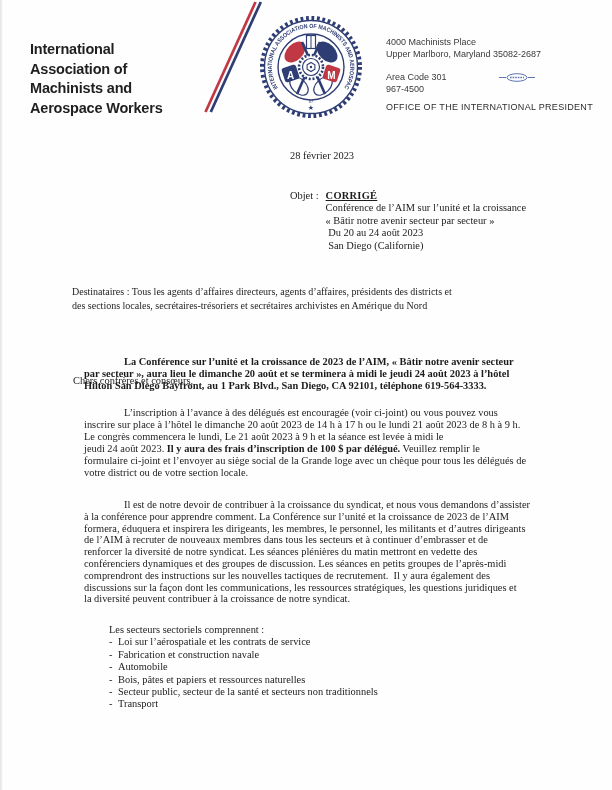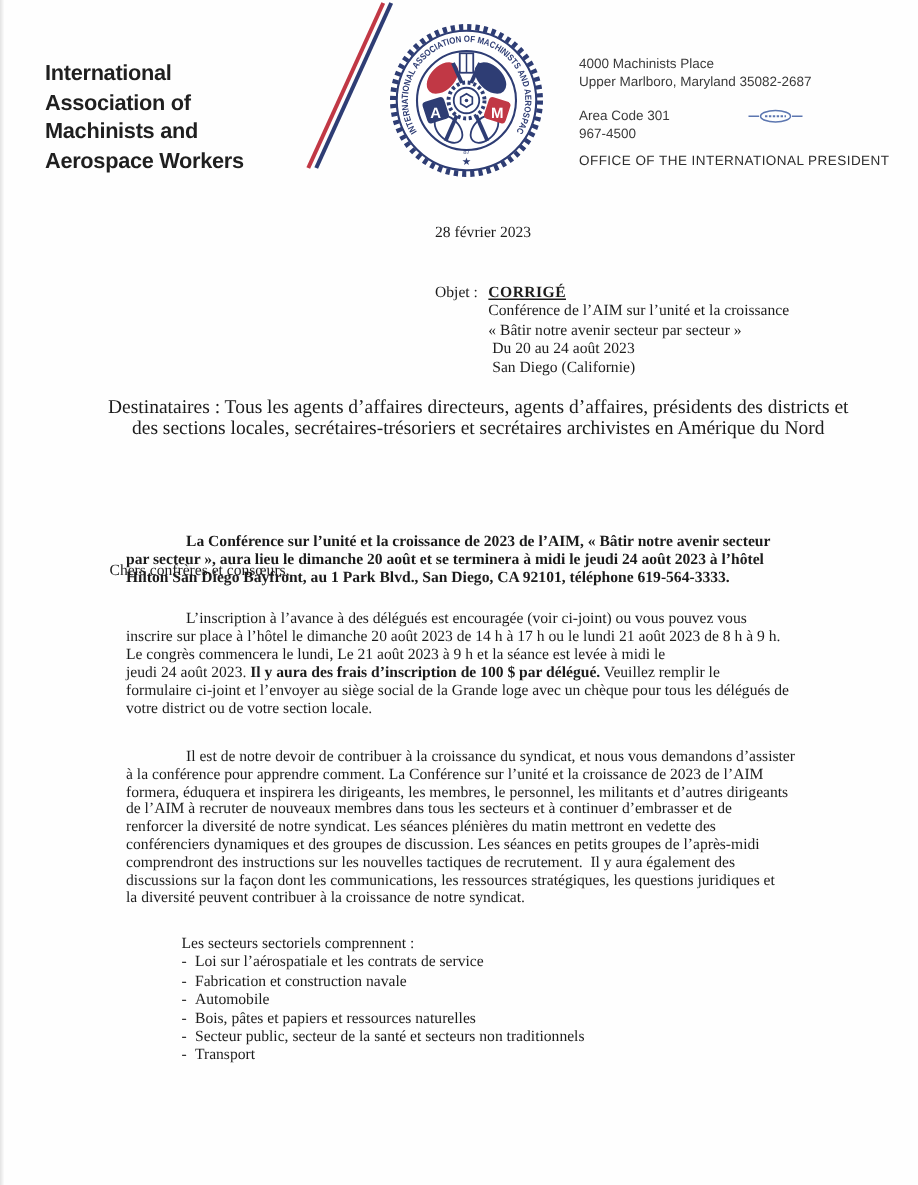--- a/index.html
+++ b/index.html
@@ -34,28 +34,28 @@
   }
   .addr .phone1 { margin-top: 11px; }
   .addr .office { margin-top: 6px; letter-spacing: 0.3px; color: #2d2d2d; }
   .bug { position: absolute; left: 498px; top: 72px; width: 38px; height: 11px; }
 
   
   .date { position: absolute; left: 290px; top: 150px; font-size: 10.4px; }
   .subject { position: absolute; left: 290px; top: 190px; font-size: 10.4px; line-height: 12.4px; display: flex; }
   .subject-label { margin-right: 7px; }
   .corrige { font-weight: bold; text-decoration: underline; letter-spacing: 0.3px; }
-  .recipients { position: absolute; left: 72px; top: 264px; font-size: 13px; line-height: 14px; text-align: center; }
+  .recipients { position: absolute; left: 72px; top: 285px; font-size: 10px; line-height: 14px; }
   .salutation { position: absolute; left: 73px; top: 333px; font-size: 10.4px; margin-top: 42px; }
   .para { position: absolute; left: 72px; margin: 12px; font-size: 10.4px; white-space: pre; }
   .indent { text-indent: 40px; }
   .p1 { top: 344px; line-height: 12.2px; font-weight: bold; }
   .p2 { top: 395px; line-height: 12.1px; }
   .p3 { top: 487px; line-height: 11.8px; }
-  .sectors { position: absolute; left: 109px; top: 624px; font-size: 10.4px; line-height: 12.4px; margin-left: 12px; }
+  .sectors { position: absolute; left: 109px; top: 624px; font-size: 10.4px; line-height: 12.4px; }
   .sector-item { white-space: pre; }
   .sector-item .dash { display: inline-block; width: 9px; }
 </style>
 </head>
 <body>
 
 <div class="page">
   <div class="scan-edge"></div>
 
   <header>

